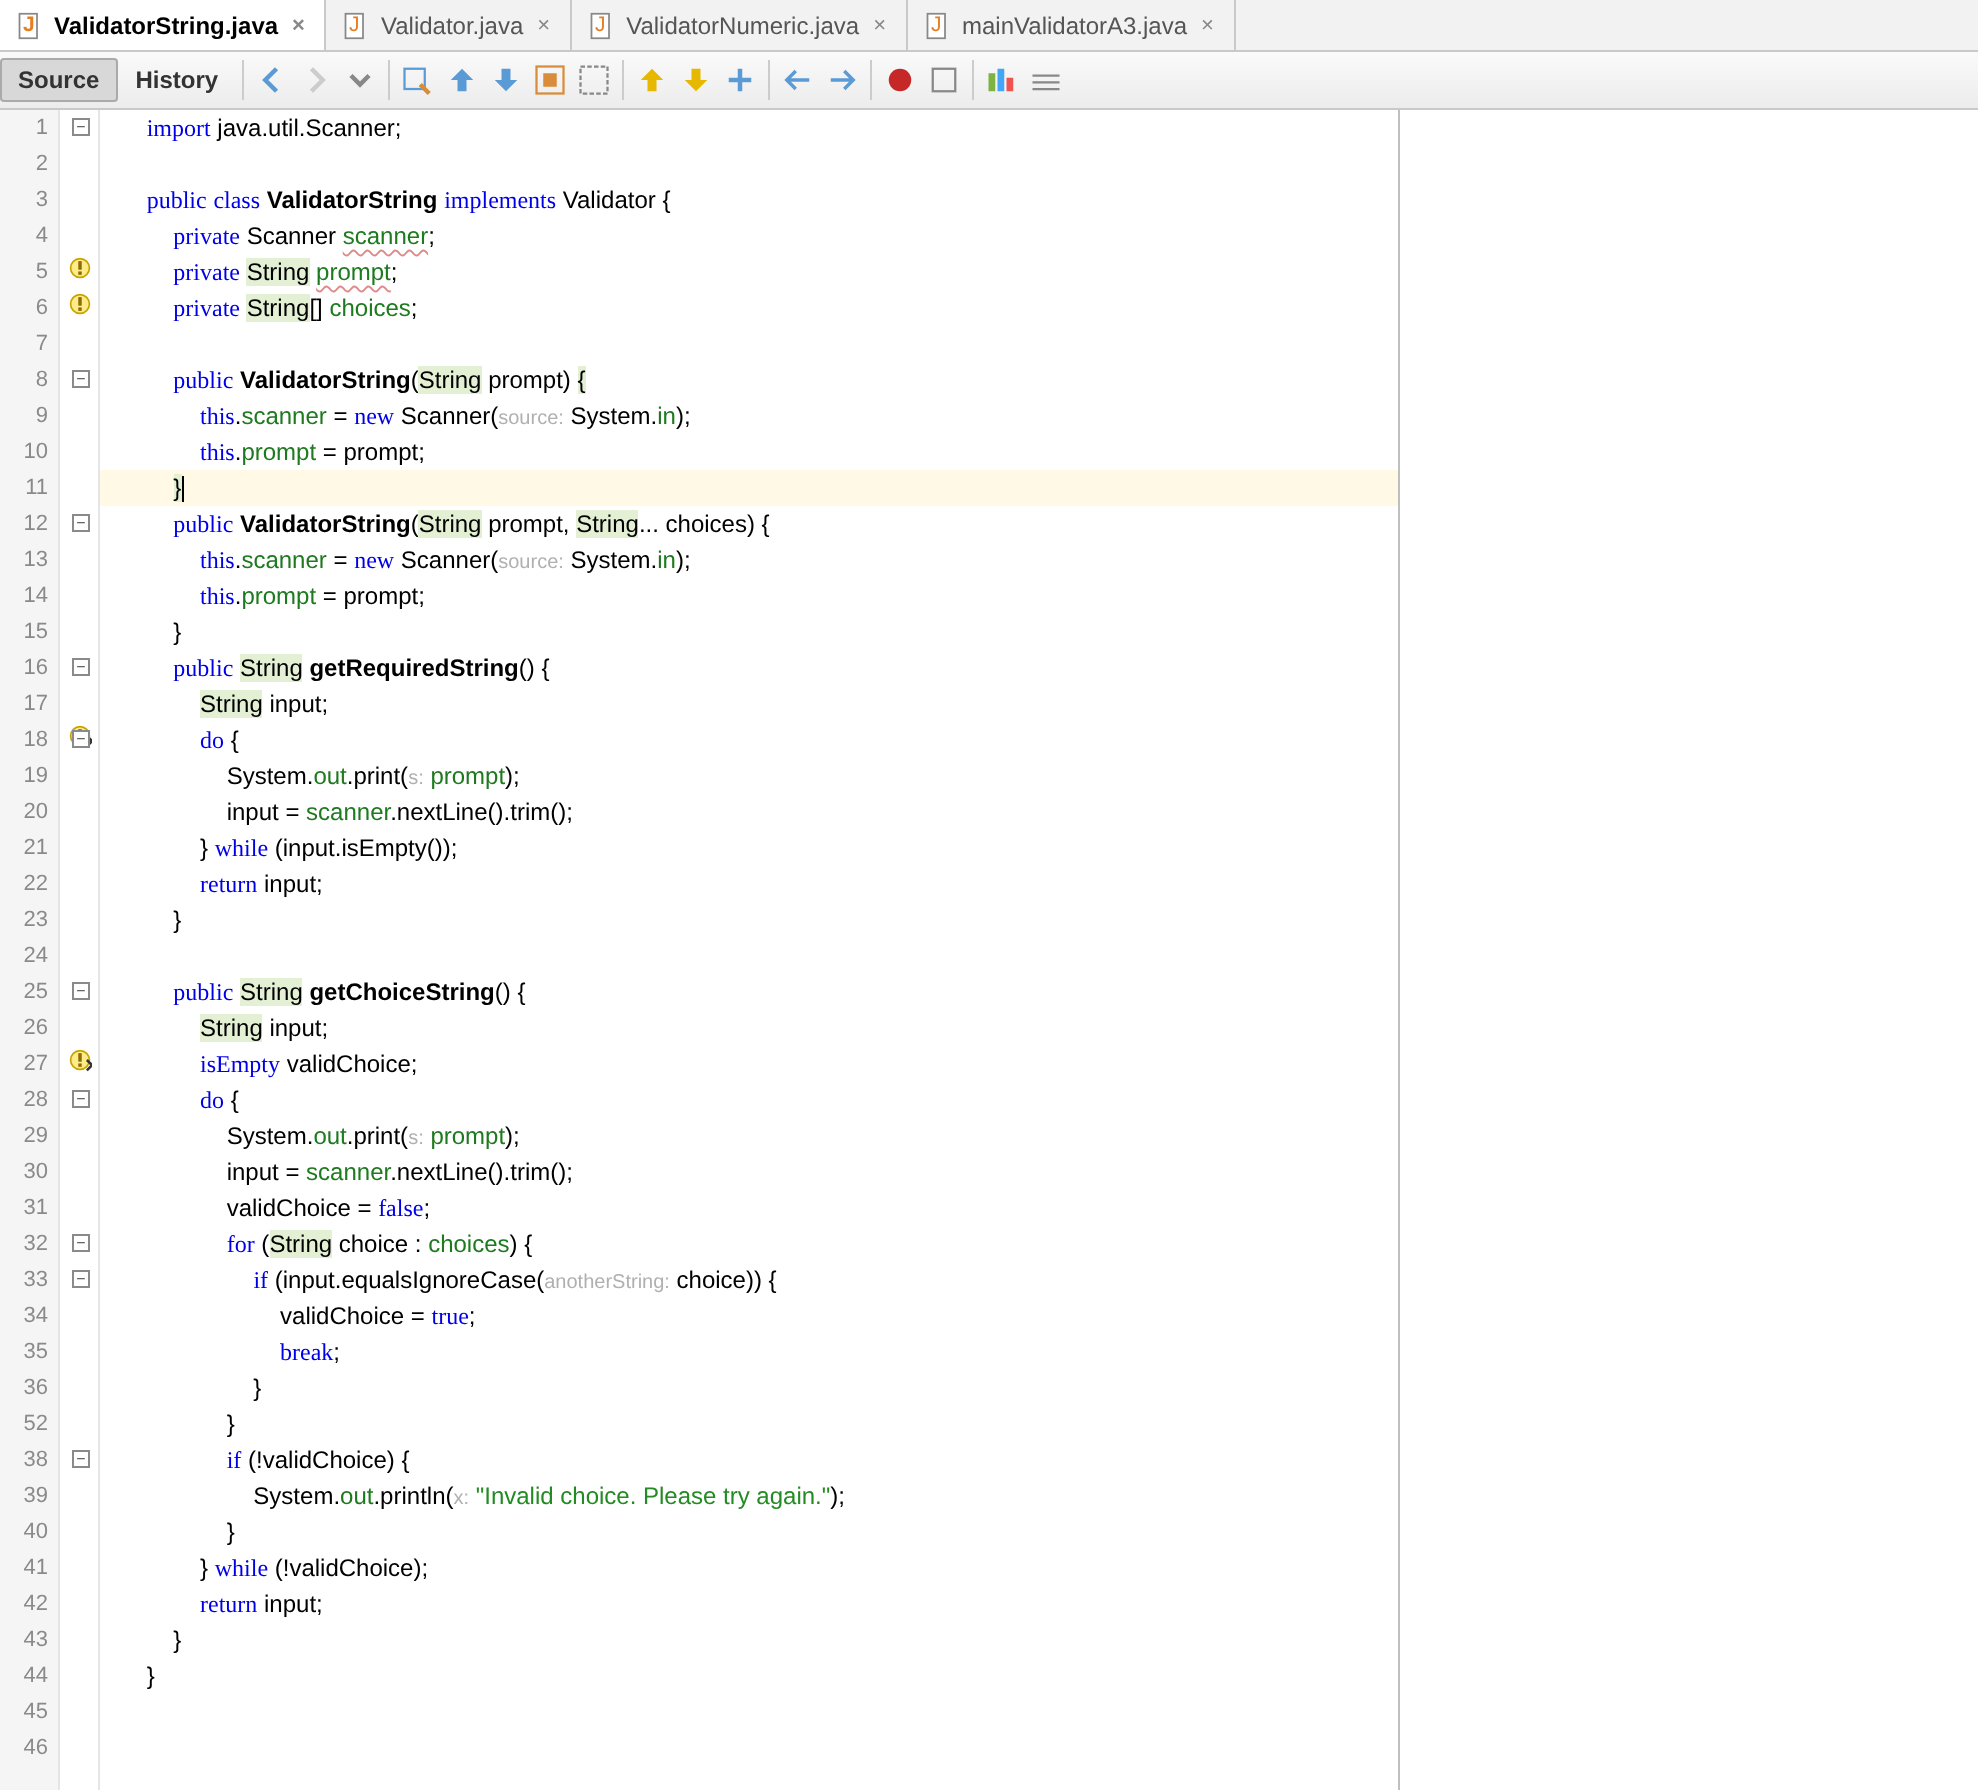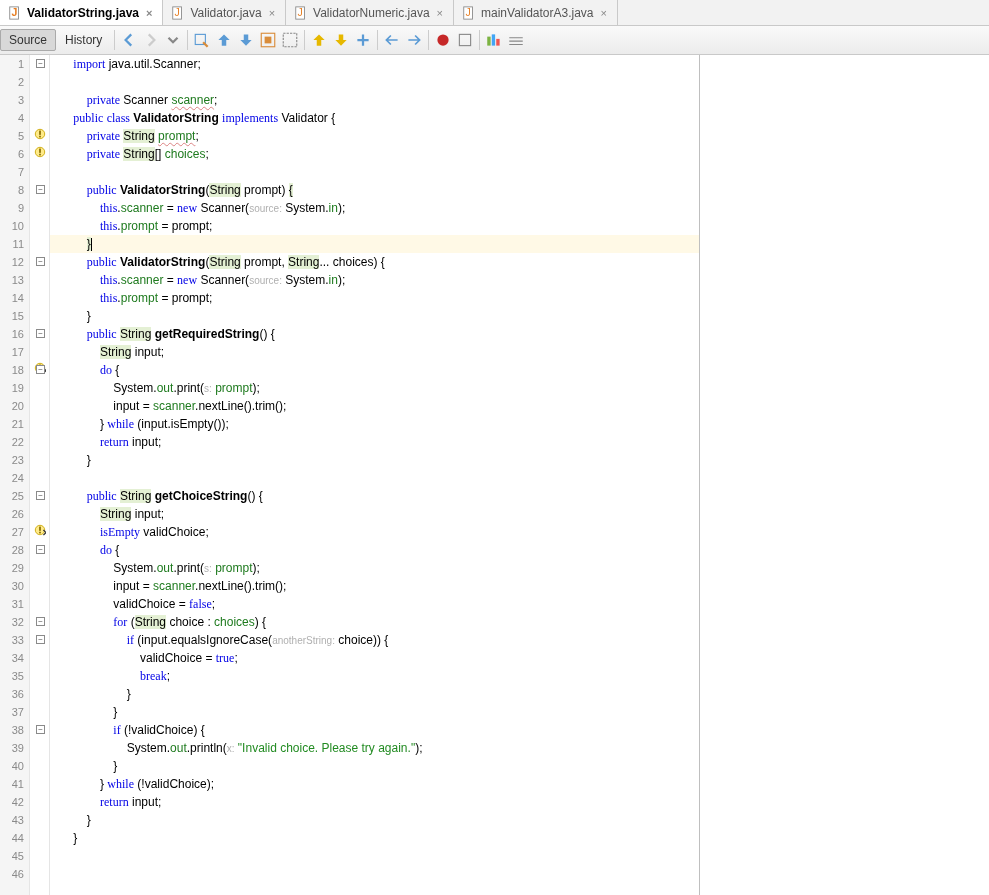--- a/index.html
+++ b/index.html
@@ -6,21 +6,21 @@
 html,body { width:989px; height:895px; background:#fff; overflow:hidden; }
 
 
 .tabbar { height:26px; background:#f2f2f2; border-bottom:1px solid #c9c9c9; display:flex; align-items:stretch; }
 .tab { display:flex; align-items:center; padding:0 8px; border-right:1px solid #c9c9c9; gap:5px; color:#555; cursor:pointer; }
 .tab.active { background:#fff; color:#000; font-weight:bold; }
 .file-icon { width:14px; height:14px; display:flex; align-items:center; justify-content:center; }
 .close-x { color:#888; padding:0 2px; font-size:11px; }
 
 
-.toolbar { height:29px; background:linear-gradient(#fafafa,#ececec); border-bottom:1px solid #c9c9c9; display:flex; align-items:center; }
+.toolbar { height:29px; background:linear-gradient(#fafafa,#ececec); border-bottom:1px solid #c9c9c9; display:flex; align-items:center;font-weight:bold; }
 .toolbar .btn { padding:3px 8px; border:1px solid transparent; border-radius:2px; cursor:pointer; color:#333; font-size:12px; }
 .toolbar .btn.active { background:#d8d8d8; border-color:#aaa; }
 .toolbar .sep { width:1px; height:20px; background:#ccc; margin:0 3px; }
 .toolbar .ticon { width:18px; height:18px; margin:0 2px; cursor:pointer; display:flex; align-items:center; justify-content:center; }
 
 
 .editor { display:flex; height:calc(895px - 55px); }
 .gutter { width:30px; background:#f5f5f5; border-right:1px solid #e5e5e5; text-align:right; color:#8a8a8a; }
 .glyphs { width:20px; background:#fff; border-right:1px solid #e5e5e5; position:relative; }
 .code { flex:0 0 650px; border-right:1px solid #bfbfbf; position:relative; font-family:"Courier New",monospace; font-size:13px; }
@@ -226,21 +226,21 @@
       <div class="line">27</div>
       <div class="line">28</div>
       <div class="line">29</div>
       <div class="line">30</div>
       <div class="line">31</div>
       <div class="line">32</div>
       <div class="line">33</div>
       <div class="line">34</div>
       <div class="line">35</div>
       <div class="line">36</div>
-      <div class="line">37</div>
+      <div class="line">52</div>
       <div class="line">38</div>
       <div class="line">39</div>
       <div class="line">40</div>
       <div class="line">41</div>
       <div class="line">42</div>
       <div class="line">43</div>
       <div class="line">44</div>
       <div class="line">45</div>
       <div class="line">46</div>
     </div>
@@ -306,22 +306,22 @@
       <div class="line"></div>
       <div class="line"></div>
       <div class="line"></div>
       <div class="line"></div>
       <div class="line"></div>
       <div class="line"></div>
     </div>
   <div class="code" id="code">
       <div class="line">    <span class="kw">import</span> java.util.Scanner;<div class="fold">−</div></div>
       <div class="line"></div>
+      <div class="line">    <span class="kw">public</span> <span class="kw">class</span> <span class="bold">ValidatorString</span> <span class="kw">implements</span> Validator {</div>
       <div class="line">        <span class="kw">private</span> Scanner <span class="fld decl">scanner</span>;</div>
-      <div class="line">    <span class="kw">public</span> <span class="kw">class</span> <span class="bold">ValidatorString</span> <span class="kw">implements</span> Validator {</div>
       <div class="line">        <span class="kw">private</span> <span class="htype">String</span> <span class="fld decl">prompt</span>;</div>
       <div class="line">        <span class="kw">private</span> <span class="htype">String</span>[] <span class="fld">choices</span>;</div>
       <div class="line"></div>
       <div class="line">        <span class="kw">public</span> <span class="bold">ValidatorString</span>(<span class="htype">String</span> prompt) <span class="hbrace">{</span><div class="fold">−</div></div>
       <div class="line">            <span class="kw">this</span>.<span class="fld">scanner</span> = <span class="kw">new</span> Scanner(<span class="hint">source:</span> System.<span class="fld">in</span>);</div>
       <div class="line">            <span class="kw">this</span>.<span class="fld">prompt</span> = prompt;</div>
       <div class="line highlight-line">        <span class="hbrace">}</span><span class="cursor"></span></div>
       <div class="line">        <span class="kw">public</span> <span class="bold">ValidatorString</span>(<span class="htype">String</span> prompt, <span class="htype">String</span>... choices) {<div class="fold">−</div></div>
       <div class="line">            <span class="kw">this</span>.<span class="fld">scanner</span> = <span class="kw">new</span> Scanner(<span class="hint">source:</span> System.<span class="fld">in</span>);</div>
       <div class="line">            <span class="kw">this</span>.<span class="fld">prompt</span> = prompt;</div>

